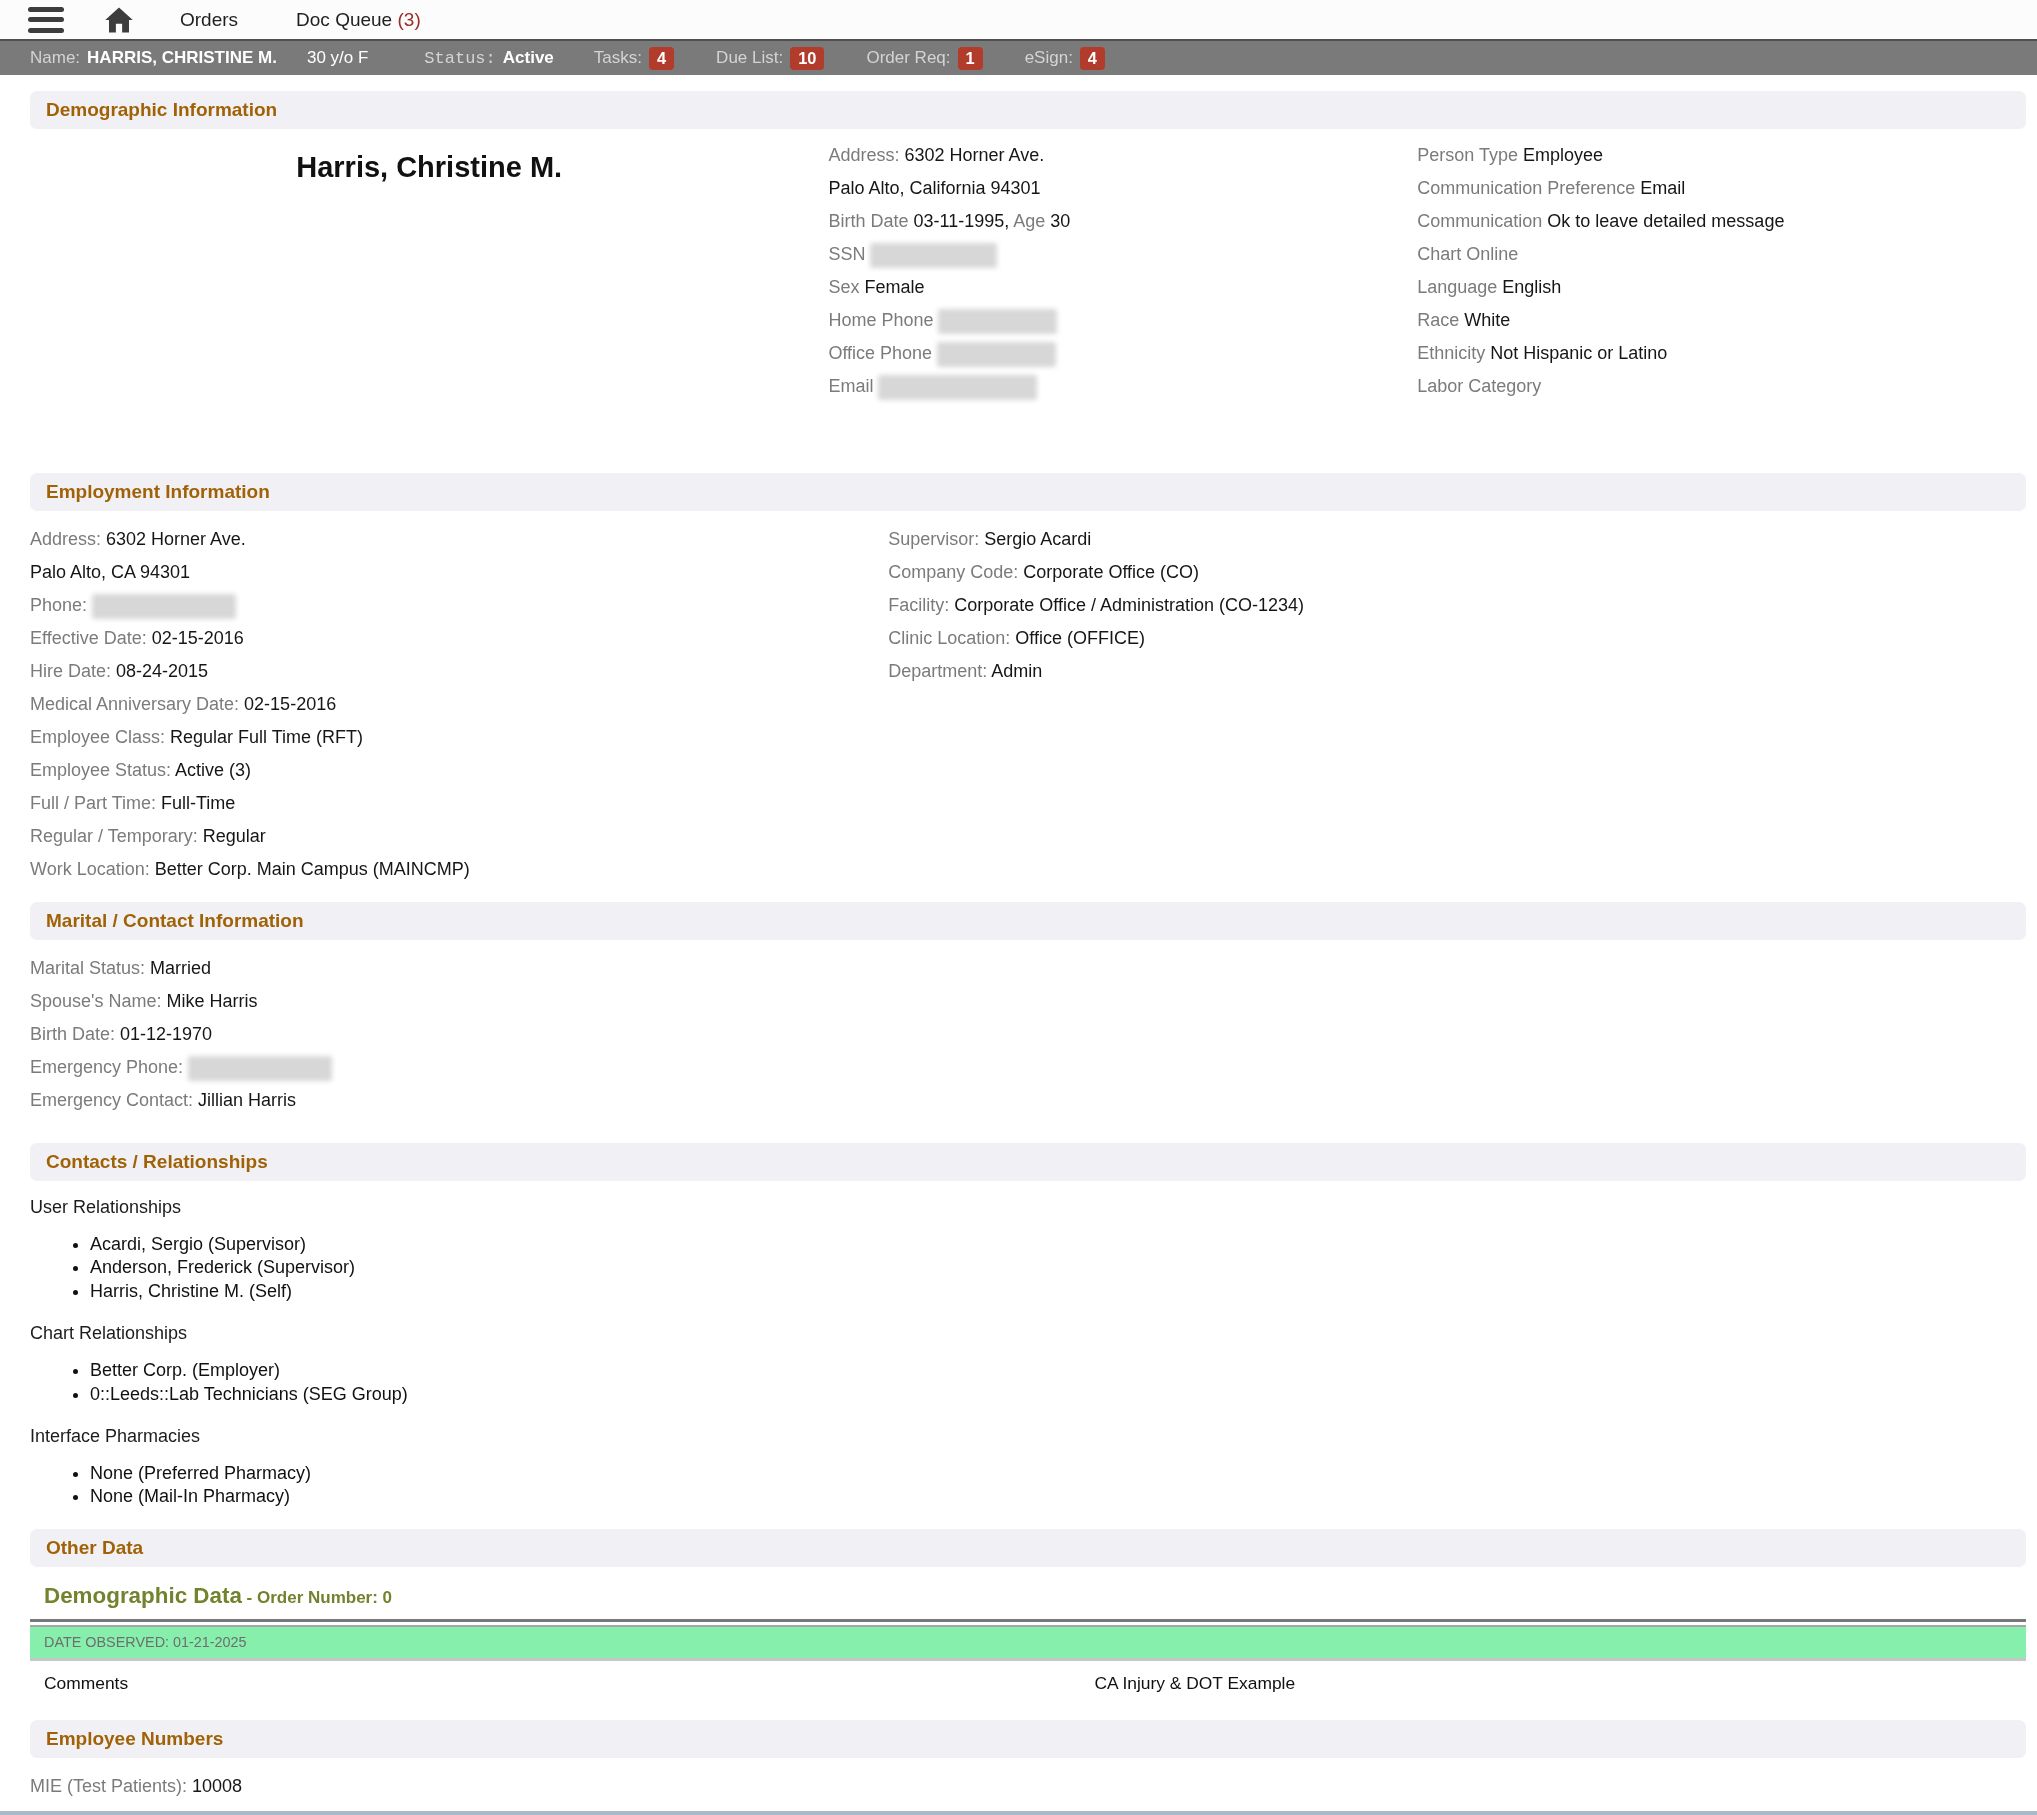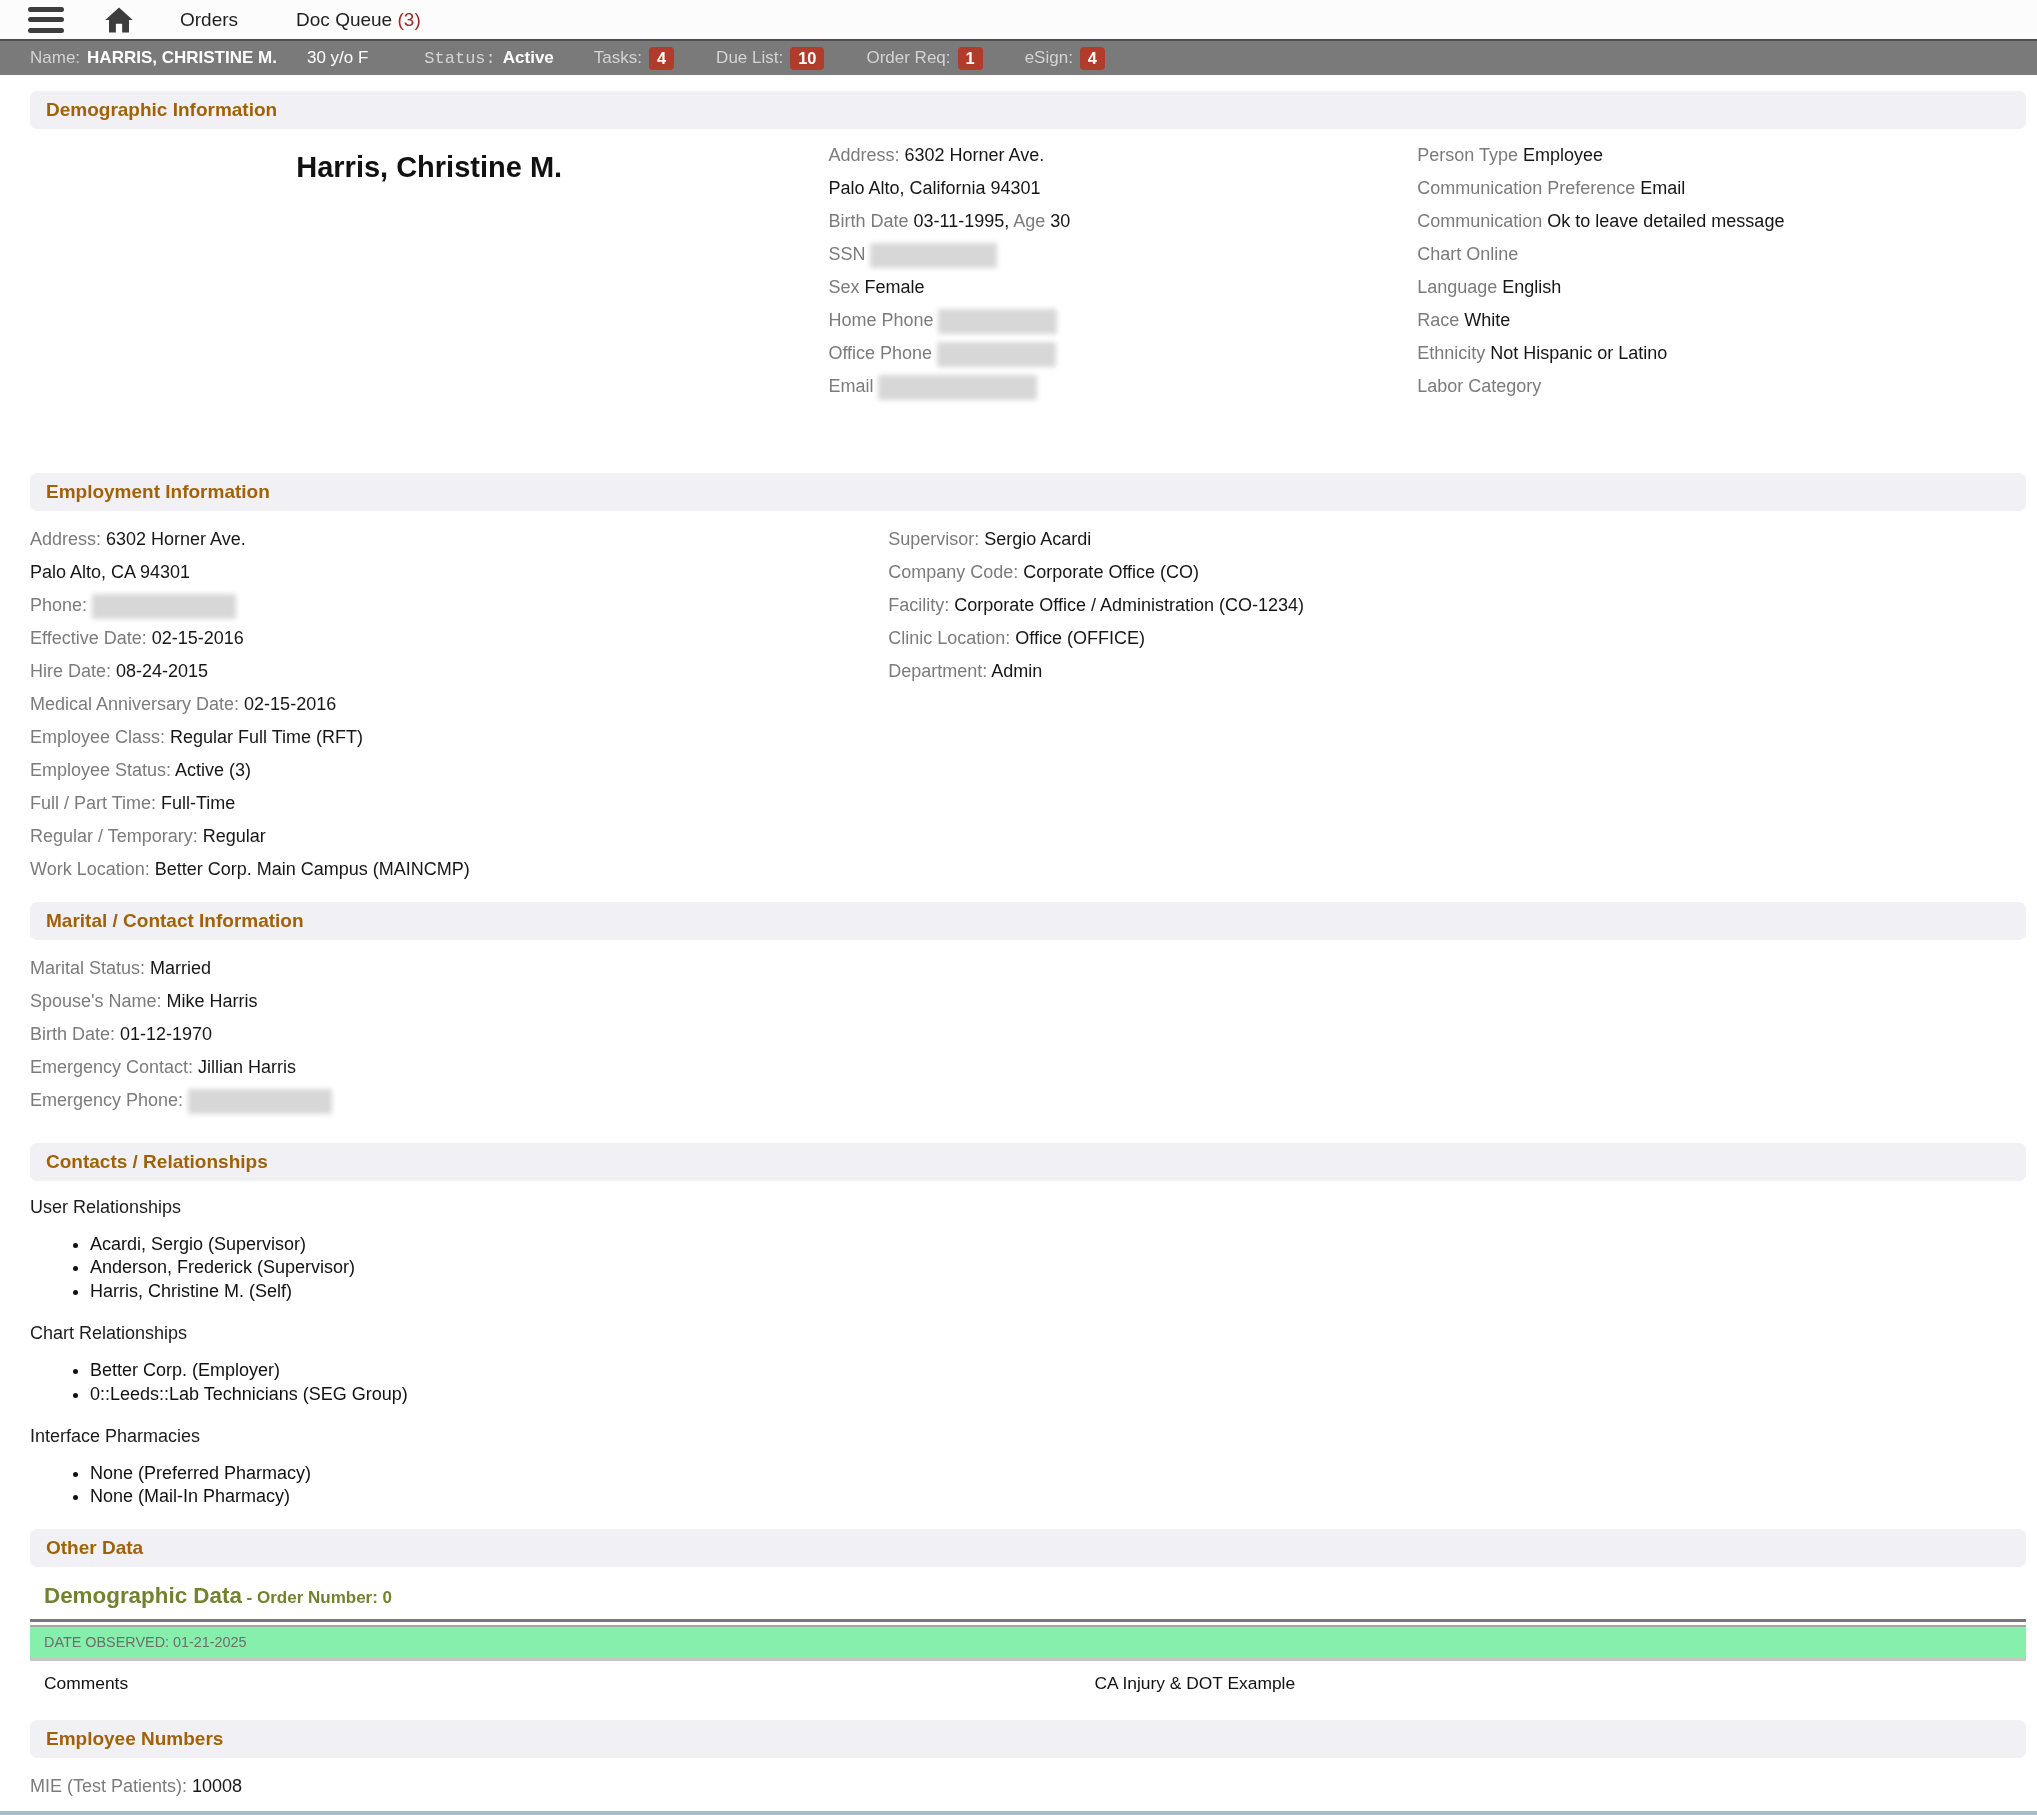--- a/index.html
+++ b/index.html
@@ -193,22 +193,22 @@
           <div class="frow"><span class="lbl">Clinic Location: </span><span class="val">Office (OFFICE)</span></div>
           <div class="frow"><span class="lbl">Department: </span><span class="val">Admin</span></div>
         </div>
     </div>
 
     <div class="sec-h">Marital / Contact Information</div>
     <div class="plain-rows">
         <div class="frow"><span class="lbl">Marital Status: </span><span class="val">Married</span></div>
         <div class="frow"><span class="lbl">Spouse's Name: </span><span class="val">Mike Harris</span></div>
         <div class="frow"><span class="lbl">Birth Date: </span><span class="val">01-12-1970</span></div>
+        <div class="frow"><span class="lbl">Emergency Phone: </span><span class="blur" style="width: 144px;"></span></div>
         <div class="frow"><span class="lbl">Emergency Contact: </span><span class="val">Jillian Harris</span></div>
-        <div class="frow"><span class="lbl">Emergency Phone: </span><span class="blur" style="width: 144px;"></span></div>
       </div>
 
     <div class="sec-h">Contacts / Relationships</div>
     <div>
       <div class="group-h">User Relationships</div>
       <ul class="blist">
           <li>Acardi, Sergio (Supervisor)</li>
           <li>Anderson, Frederick (Supervisor)</li>
           <li>Harris, Christine M. (Self)</li>
         </ul>

